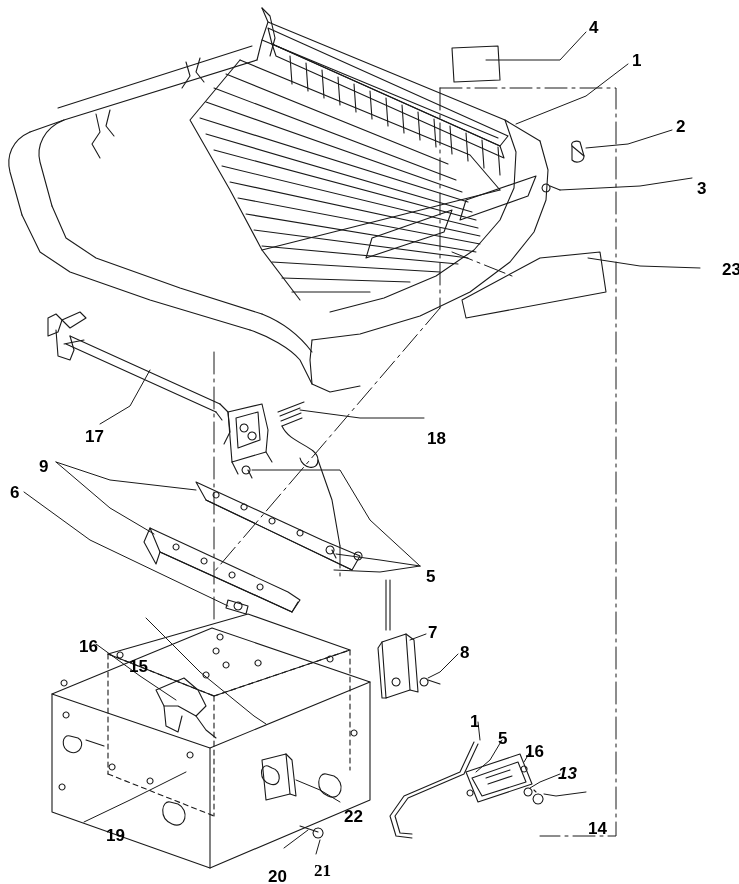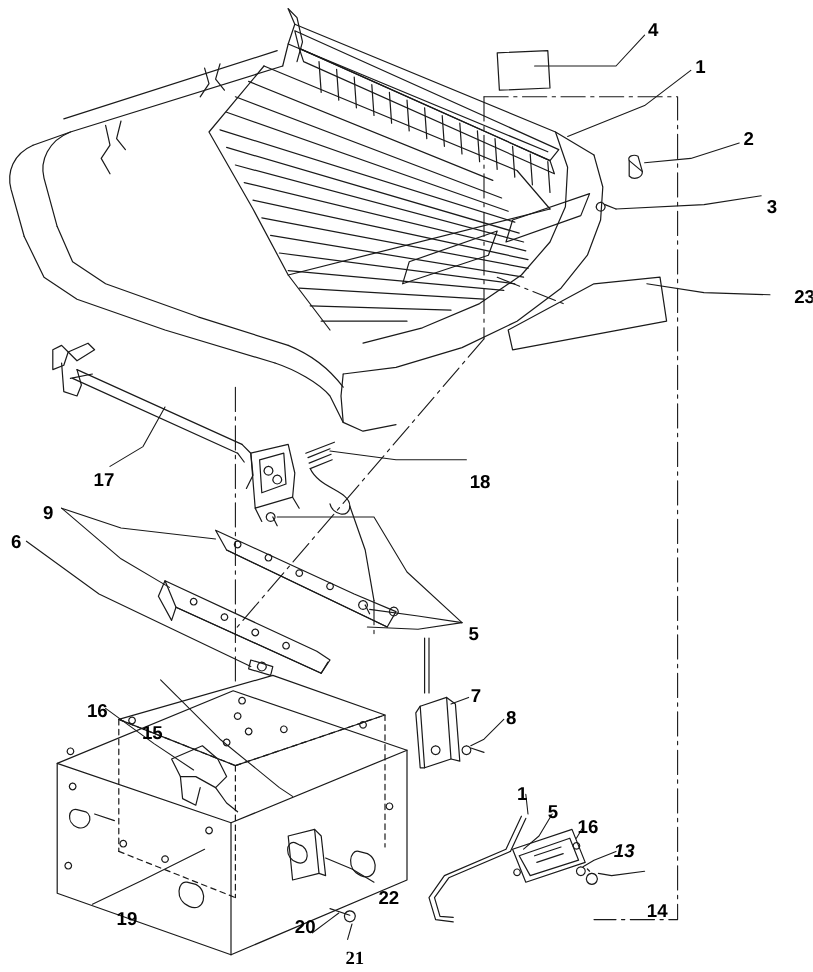--- a/index.html
+++ b/index.html
@@ -308,16 +308,16 @@
   <div class="callout" style="left:428px; top:624px;">7</div>
   <div class="callout" style="left:79px;  top:638px;">16</div>
   <div class="callout" style="left:460px; top:644px;">8</div>
   <div class="callout" style="left:470px; top:713px;">1</div>
   <div class="callout" style="left:498px; top:730px;">5</div>
   <div class="callout" style="left:525px; top:743px;">16</div>
   <div class="callout" style="left:558px; top:765px;font-style:italic;">13</div>
   <div class="callout" style="left:588px; top:820px;">14</div>
   <div class="callout" style="left:344px; top:808px;">22</div>
   <div class="callout" style="left:66px;  top:827px;margin-left:40px;">19</div>
-  <div class="callout" style="left:268px; top:834px;">20</div>
+  <div class="callout" style="left:268px; top:868px;">20</div>
   <div class="callout" style="left:314px; top:862px;font-family:Liberation Serif, serif;">21</div>
 
 </div>
 
 </body></html>

